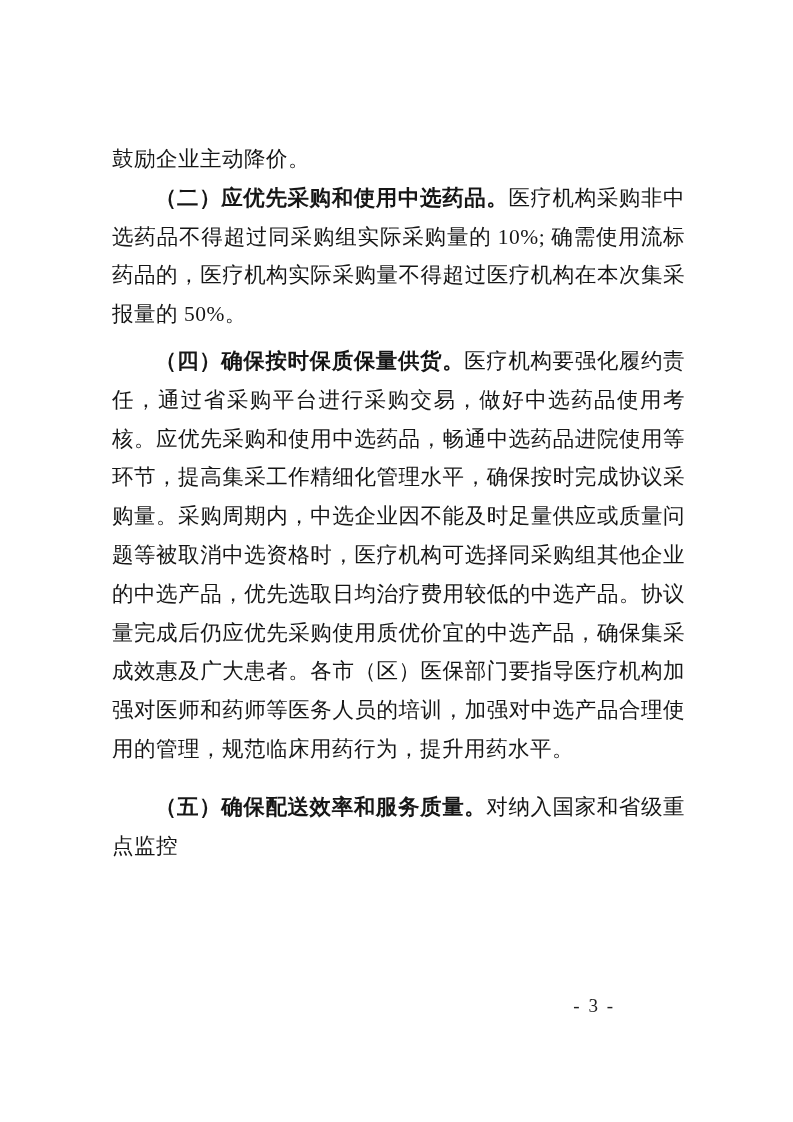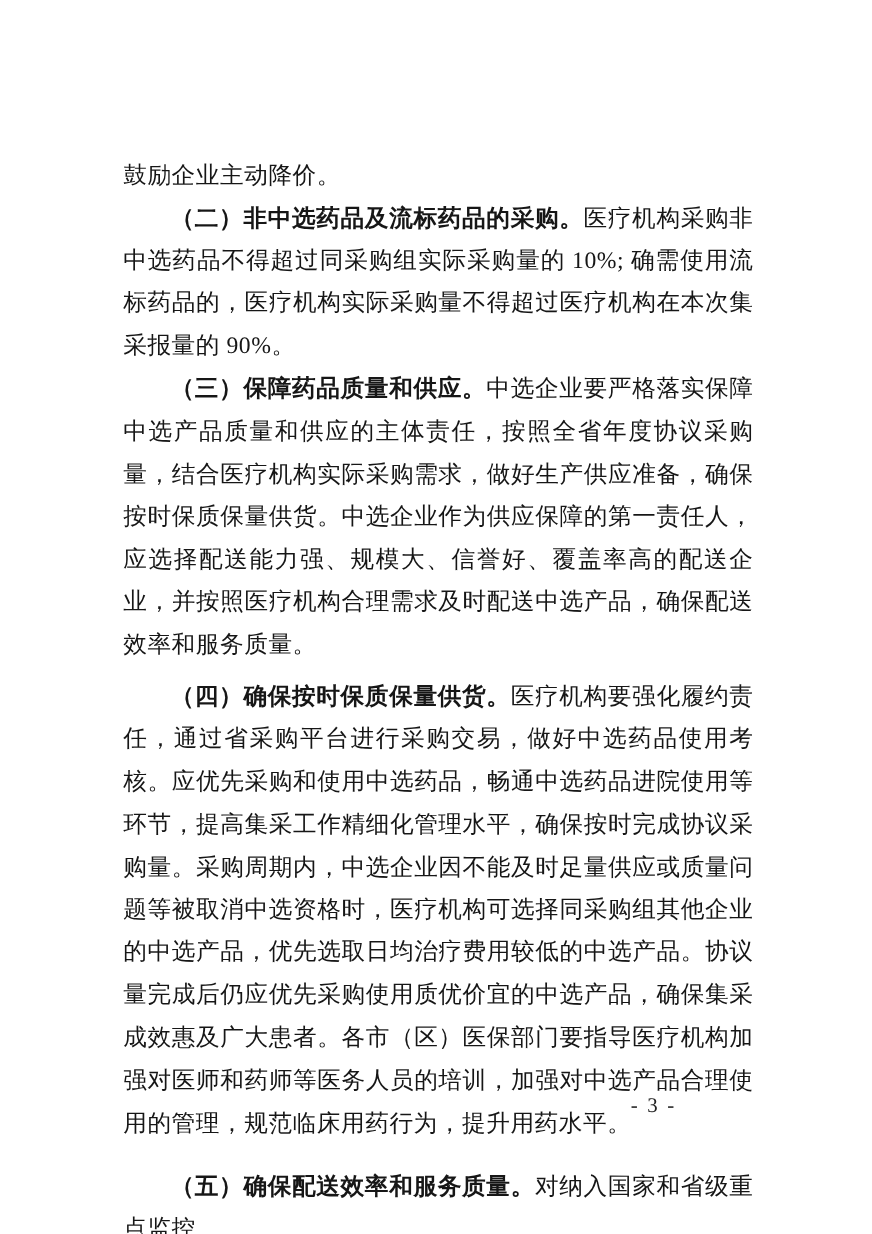--- a/index.html
+++ b/index.html
@@ -50,23 +50,22 @@
   }
 </style>
 </head>
 <body>
 
 <div class="page">
   <div class="content">
 
     <p class="para">鼓励企业主动降价。</p>
 
-    <p class="para indent"><span class="sec-heading">（二）非中选药品及流标药品的采购。</span><span>医疗机构采购非中选药品不得超过同采购组实际采购量的 10%; 确需使用流标药品的，医疗机构实际采购量不得超过医疗机构在本次集采报量的 90%。</span></p>
+    <p class="para indent"><span class="sec-heading">（二）应优先采购和使用中选药品。</span><span>医疗机构采购非中选药品不得超过同采购组实际采购量的 10%; 确需使用流标药品的，医疗机构实际采购量不得超过医疗机构在本次集采报量的 50%。</span></p>
 
-    <p class="para indent"><span class="sec-heading">（三）保障药品质量和供应。</span><span>中选企业要严格落实保障中选产品质量和供应的主体责任，按照全省年度协议采购量，结合医疗机构实际采购需求，做好生产供应准备，确保按时保质保量供货。中选企业作为供应保障的第一责任人，应选择配送能力强、规模大、信誉好、覆盖率高的配送企业，并按照医疗机构合理需求及时配送中选产品，确保配送效率和服务质量。</span></p>
 
     <p class="para indent sec-4"><span class="sec-heading">（四）确保按时保质保量供货。</span><span>医疗机构要强化履约责任，通过省采购平台进行采购交易，做好中选药品使用考核。应优先采购和使用中选药品，畅通中选药品进院使用等环节，提高集采工作精细化管理水平，确保按时完成协议采购量。采购周期内，中选企业因不能及时足量供应或质量问题等被取消中选资格时，医疗机构可选择同采购组其他企业的中选产品，优先选取日均治疗费用较低的中选产品。协议量完成后仍应优先采购使用质优价宜的中选产品，确保集采成效惠及广大患者。各市（区）医保部门要指导医疗机构加强对医师和药师等医务人员的培训，加强对中选产品合理使用的管理，规范临床用药行为，提升用药水平。</span></p>
 
     <p class="para indent sec-5"><span class="sec-heading">（五）确保配送效率和服务质量。</span><span>对纳入国家和省级重点监控</span></p>
 
   </div>
 
   <div class="page-number">- 3 -</div>
 </div>
 

